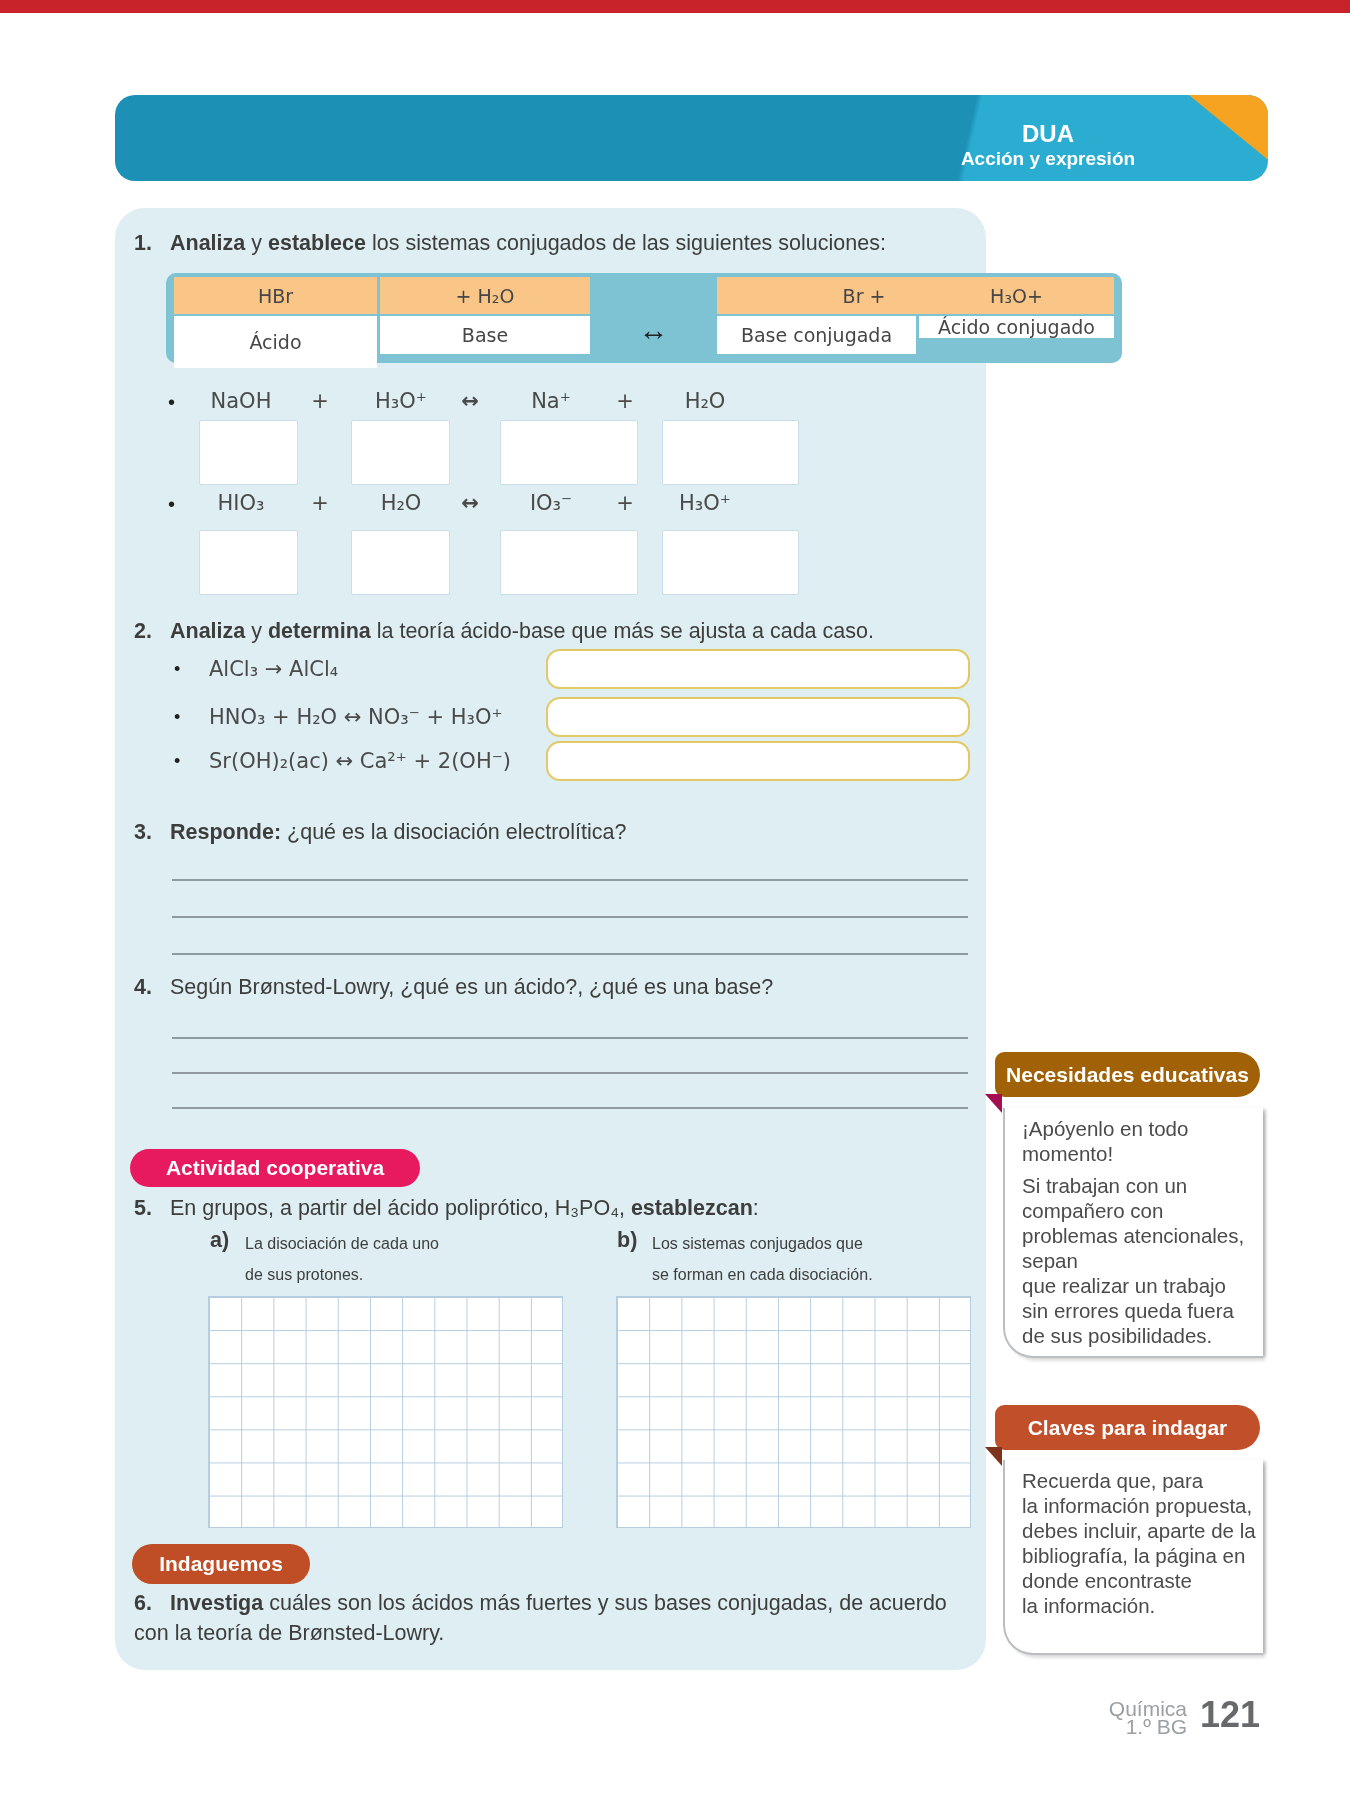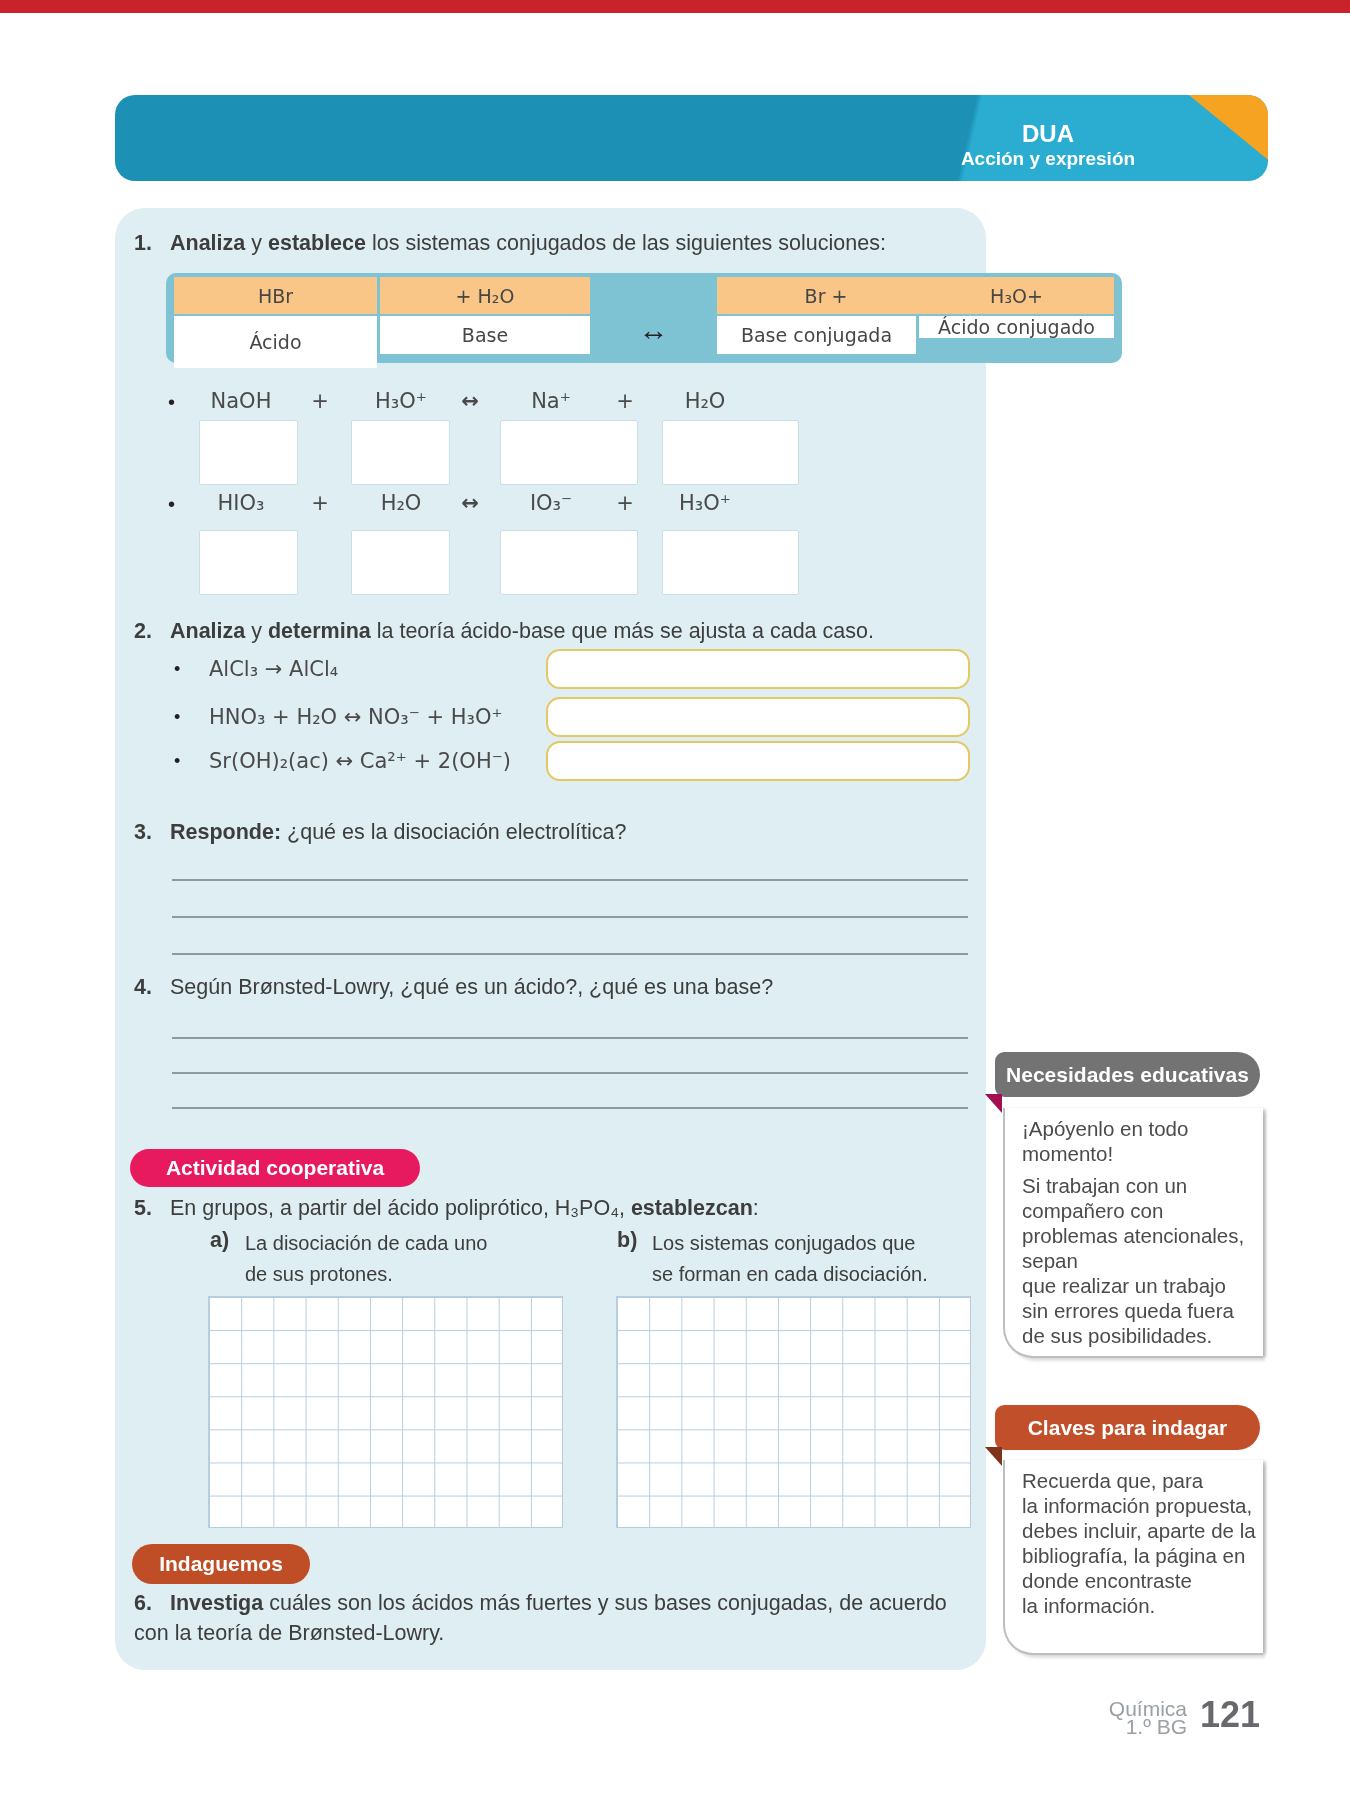--- a/index.html
+++ b/index.html
@@ -60,35 +60,35 @@
   
   .wline{position:absolute;left:172px;width:796px;height:2px;background:#8f9aa0;}
 
   
   .pill{position:absolute;display:flex;align-items:center;justify-content:center;
         color:#fff;font-weight:bold;font-size:21px;border-radius:22px;}
   .pill-pink{background:#e7195f;}
   .pill-rust{background:#bf4e26;}
 
   
-  .ab{position:absolute;font-size:20px;color:#3d3d3d;line-height:31px;white-space:pre-line;}
+  .ab{position:absolute;font-size:16px;color:#3d3d3d;line-height:31px;white-space:pre-line;}
   .ablab{position:absolute;font-size:21.5px;font-weight:bold;color:#3d3d3d;}
 
   
   .grid{position:absolute;top:1296px;width:355px;height:232px;background:#fff;
         border:1px solid #b5cde0;box-sizing:border-box;
         background-image:linear-gradient(#b5cde0 1px,transparent 1px),
                          linear-gradient(90deg,#b5cde0 1px,transparent 1px);
         background-size:32.2px 33.1px;}
 
   
   .ribbon{position:absolute;left:995px;width:265px;height:45px;display:flex;align-items:center;
           justify-content:center;color:#fff;font-weight:bold;font-size:21px;
           border-radius:10px 24px 24px 10px;}
-  .rib-pink{background:#737373;}
+  .rib-pink{background:#a16207;}
   .rib-rust{background:#c1502a;}
   .fold{position:absolute;left:985px;width:17px;height:19px;
         clip-path:polygon(0 0,100% 0,100% 100%);}
   .fold-pink{background:#a40f52;}
   .fold-rust{background:#7e341a;}
   .note{position:absolute;left:1003px;width:260px;background:#fff;
         border-left:2px solid #bcbfc1;border-bottom:2px solid #bcbfc1;
         border-bottom-left-radius:30px;box-sizing:border-box;
         box-shadow:4px 0 3px -1px rgba(0,0,0,0.20),3px 4px 3px -1px rgba(0,0,0,0.12);
         padding:8px 6px 0 17px;}
@@ -123,21 +123,21 @@
 
   <div class="abs panel"></div>
 
   <div class="hd" style="top:231px;">
     <span class="num">1.</span><b>Analiza</b><span> y </span><b>establece</b><span> los sistemas conjugados de las siguientes soluciones:</span>
   </div>
 
   <div class="abs ctable">
     <div class="cell cellh" style="left:8px;top:4px;width:203px;height:37px;">HBr</div>
     <div class="cell cellh" style="left:214px;top:4px;width:210px;height:37px;">+ H₂O</div>
-    <div class="cell cellh" style="left:551px;top:4px;width:218px;height:37px;">Br +</div>
+    <div class="cell cellh" style="left:551px;top:4px;width:218px;height:37px;padding-left:38px;">Br +</div>
     <div class="cell cellh" style="left:753px;top:4px;width:195px;height:37px;">H₃O+</div>
     <div class="cell cellb" style="left:8px;top:43px;width:203px;height:52px;">Ácido</div>
     <div class="cell cellb" style="left:214px;top:43px;width:210px;height:38px;">Base</div>
     <div class="cell cellb" style="left:551px;top:43px;width:199px;height:38px;">Base conjugada</div>
     <div class="cell cellb" style="left:753px;top:43px;width:195px;height:22px;">Ácido conjugado</div>
     <div class="ctarrow" style="left:424px;top:40px;width:127px;">↔</div>
   </div>
 
   <div>
     <span class="blt" style="top:391px;">•</span>

